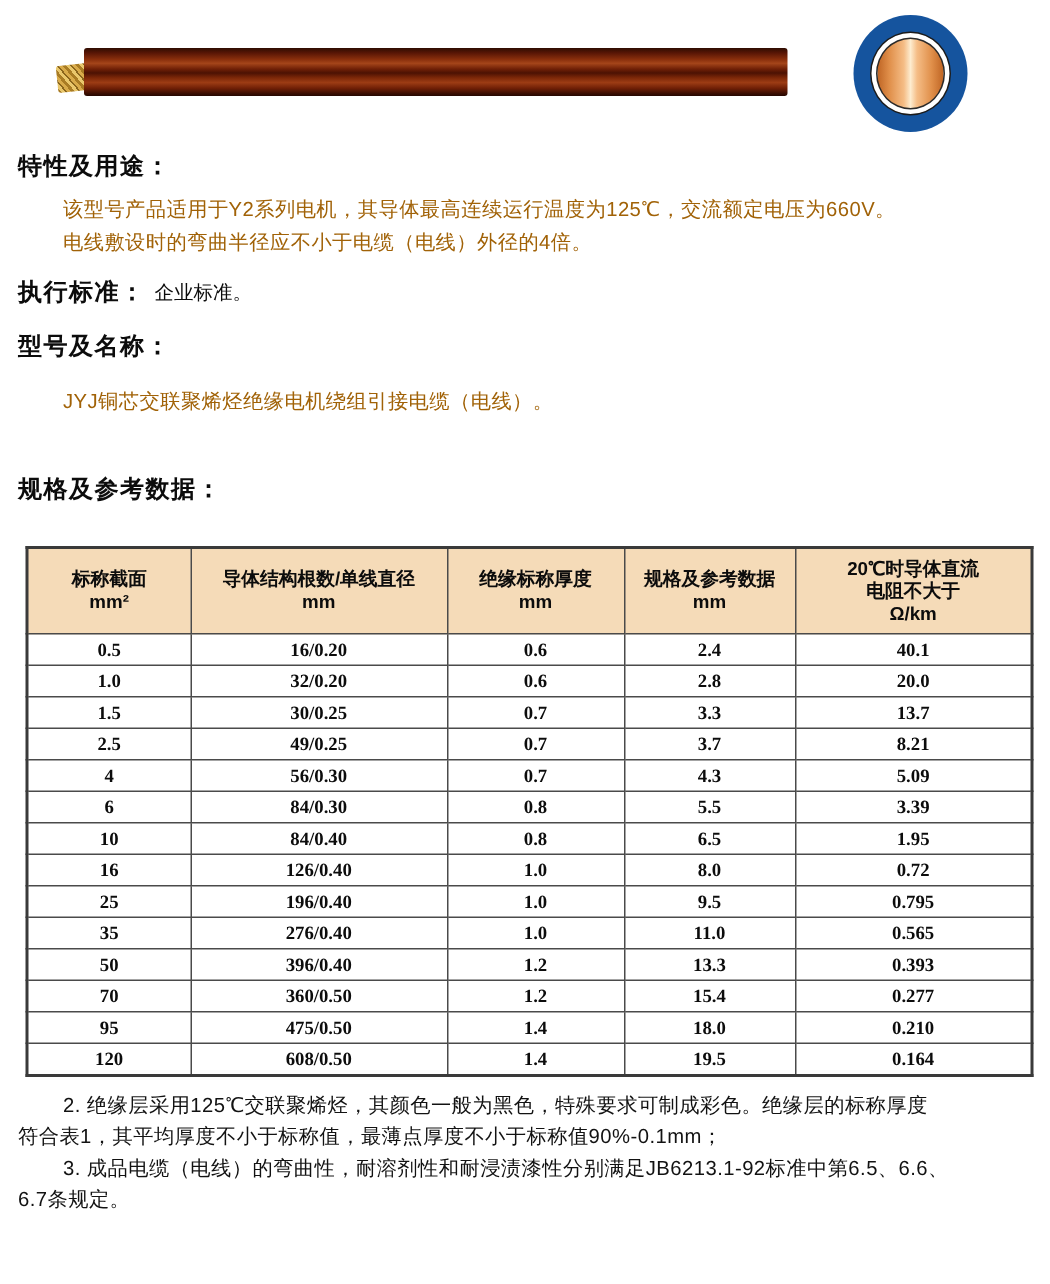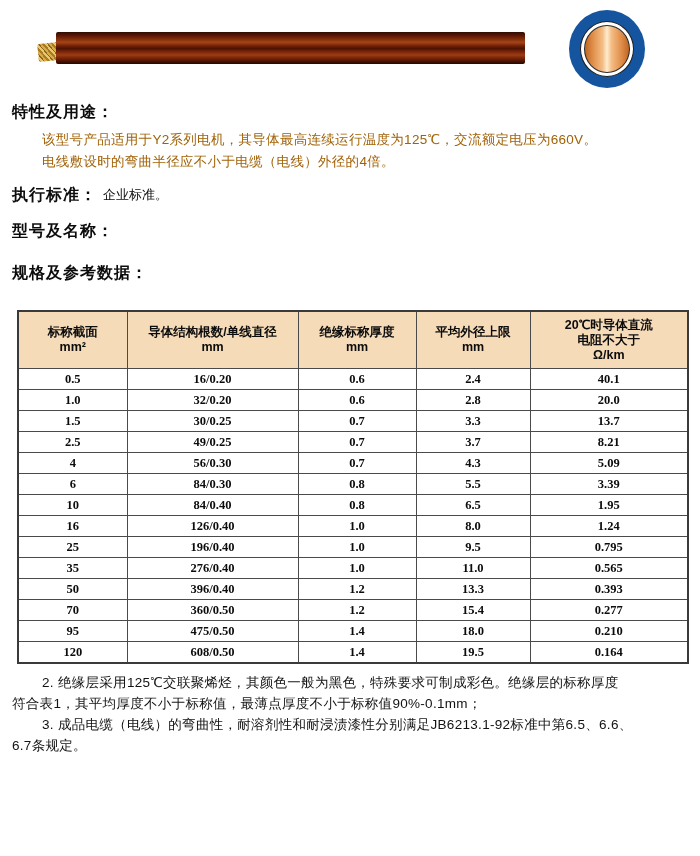--- a/index.html
+++ b/index.html
@@ -47,21 +47,21 @@
   }
   
   .content{padding:0 12px;}
   h2{
     margin:0;font-size:16px;font-weight:bold;letter-spacing:1px;
     color:#0c0c0c;line-height:18px;
   }
   .h-features{margin-top:3px;}
   .h-standard{margin-top:13px;}
   .h-model{margin-top:18px;}
-  .h-specs{margin-top:24px;}
+  .h-specs{margin-top:39px;}
   .h-tech{margin-top:14px;}
   .inline-text{
     font-size:13px;font-weight:normal;letter-spacing:0;
     margin-left:6px;vertical-align:1px;
   }
   .para{margin-top:8px;}
   .para-model{margin-top:16px;}
   .pline{
     font-size:13.5px;line-height:22px;color:#a16207;
     padding-left:30px;letter-spacing:0.3px;
@@ -113,20 +113,23 @@
 
     <h2 class="h-features">特性及用途：</h2>
     <div class="para">
       <div class="pline">该型号产品适用于Y2系列电机，其导体最高连续运行温度为125℃，交流额定电压为660V。</div>
       <div class="pline" style="padding-left:30px">电线敷设时的弯曲半径应不小于电缆（电线）外径的4倍。</div>
     </div>
 
     <h2 class="h-standard"><span>执行标准：</span><span class="inline-text">企业标准。</span></h2>
 
     <h2 class="h-model">型号及名称：</h2>
+    <div class="para para-model">
+      <div class="pline">JYJ铜芯交联聚烯烃绝缘电机绕组引接电缆（电线）。</div>
+    </div>
 
     <h2 class="h-specs">规格及参考数据：</h2>
 
     <table class="spec">
       <colgroup>
         <col style="width:109px">
           <col style="width:171px">
           <col style="width:118px">
         <col style="width:114px">
           <col style="width:158px">
@@ -142,21 +145,21 @@
             <div class="th-line">导体结构根数/单线直径</div>
             <div class="th-line">mm</div>
 
           </th>
           <th>
             <div class="th-line">绝缘标称厚度</div>
             <div class="th-line">mm</div>
 
           </th>
           <th>
-            <div class="th-line">平均外径上限</div>
+            <div class="th-line">规格及参考数据</div>
             <div class="th-line">mm</div>
 
           </th>
           <th>
             <div class="th-line">20℃时导体直流</div>
             <div class="th-line">电阻不大于</div>
             <div class="th-line">Ω/km</div>
           </th>
         </tr>
       </thead>
@@ -208,21 +211,21 @@
             <td>84/0.40</td>
             <td>0.8</td>
             <td>6.5</td>
             <td>1.95</td>
           </tr>
           <tr>
             <td>16</td>
             <td>126/0.40</td>
             <td>1.0</td>
             <td>8.0</td>
-            <td>1.24</td>
+            <td>0.72</td>
           </tr>
           <tr>
             <td>25</td>
             <td>196/0.40</td>
             <td>1.0</td>
             <td>9.5</td>
             <td>0.795</td>
           </tr>
           <tr>
             <td>35</td>

